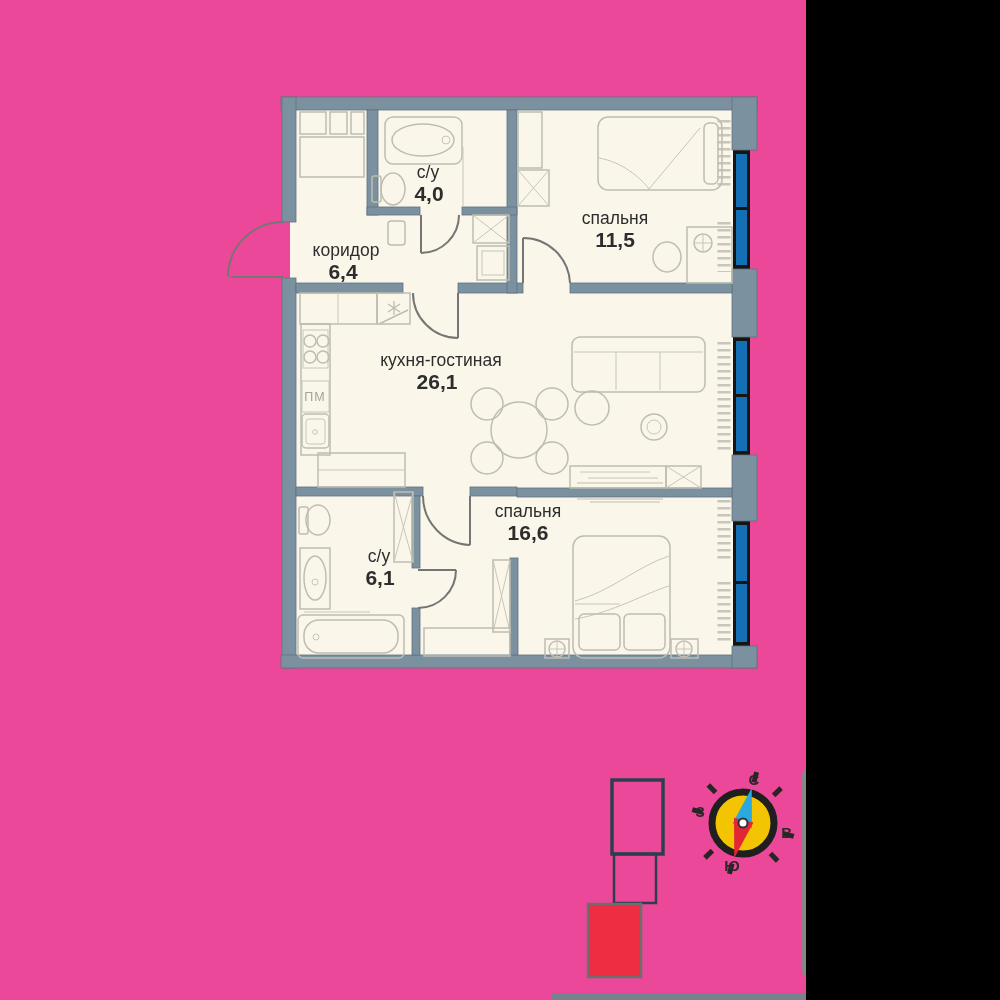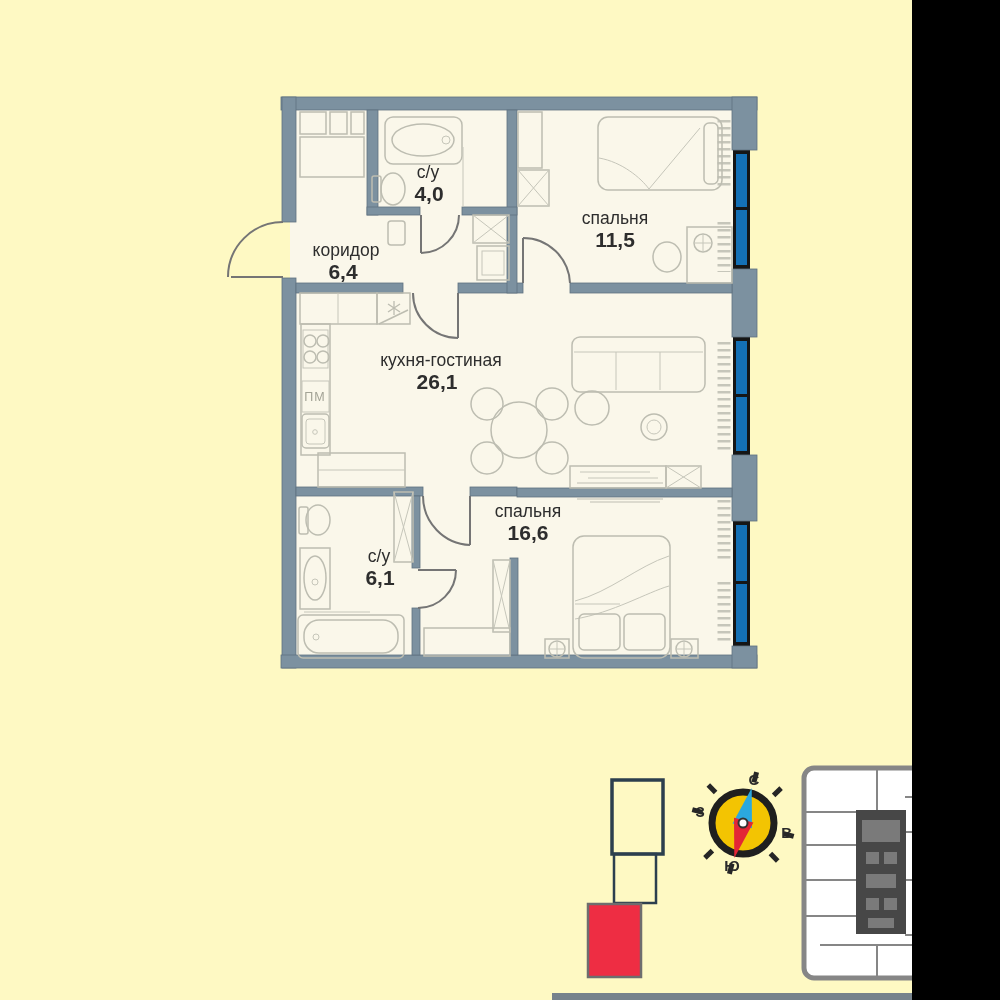--- a/index.html
+++ b/index.html
@@ -1,16 +1,16 @@
 <!DOCTYPE html>
 <html><head>
 <meta charset="utf-8">
 <style>
   html,body{margin:0;padding:0;background:#000;}
-  .stage{position:relative;width:912px;height:1000px;background:#fef9c3;overflow:hidden;text-align:right;}
+  .stage{position:relative;width:806px;height:1000px;background:#ec4899;overflow:hidden;text-align:right;}
   svg{display:block;}
   text{font-family:"Liberation Sans",sans-serif;}
   .room-name{font-size:17.5px;fill:#2d2d2d;}
   .room-area{font-size:21px;font-weight:700;fill:#2d2d2d;}
   .small-label{font-size:12.5px;fill:#a3a396;letter-spacing:1px;}
   .compass-letter{font-size:15px;font-weight:700;fill:#2a2a2a;text-anchor:middle;}
   .wall{fill:#7c91a0;stroke:#5f7280;stroke-width:0.8;}
   .furn{fill:none;stroke:#bdbdb1;stroke-width:1.5;}
   .furnthin{fill:none;stroke:#c6c6ba;stroke-width:1;}
   .door{fill:none;stroke:#757575;stroke-width:2;}

